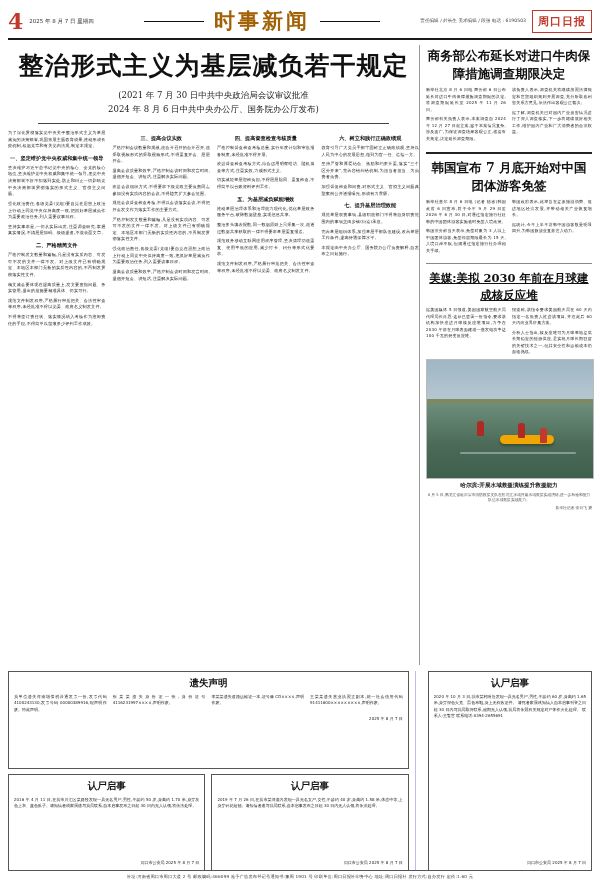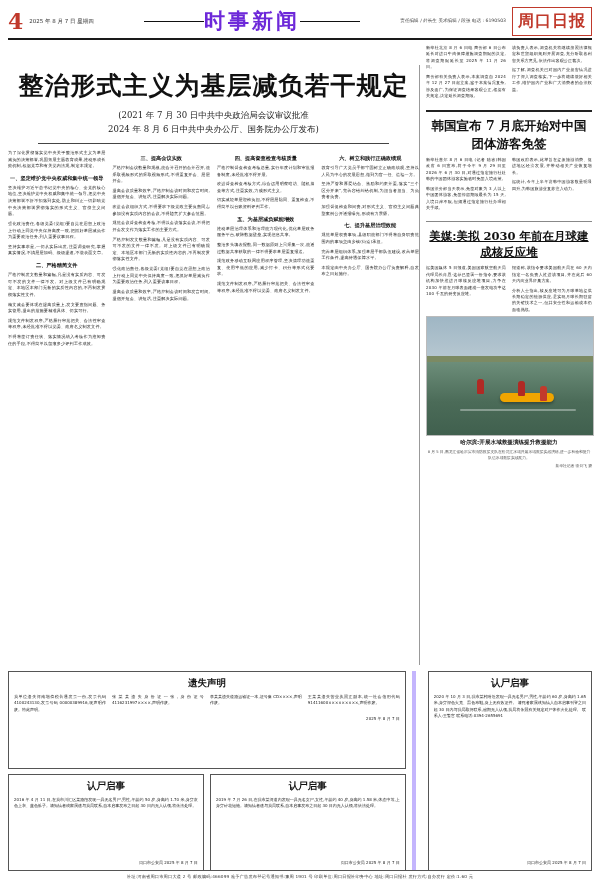--- a/index.html
+++ b/index.html
@@ -10,30 +10,30 @@
     color:#1a1a1a;
     overflow:hidden;
   }
   .page{position:relative;width:600px;height:883px;box-sizing:border-box;padding:6px 8px;}
 
   
   .masthead{display:flex;align-items:center;height:30px;border-bottom:2px solid #1a1a1a;padding-bottom:2px;}
   .pagenum{color:#c0392b;font-weight:bold;font-size:22px;font-family:"DejaVu Serif","Liberation Serif",serif;margin-right:6px;}
   .dateline{font-size:5.5px;color:#333;margin-right:10px;white-space:nowrap;}
   .mast-center{flex:1;text-align:center;position:relative;}
-  .mast-title{font-family:"DejaVu Serif","Liberation Serif",serif;font-weight:bold;font-size:21px;letter-spacing:3px;color:#6d28d9;text-align:right;}
+  .mast-title{font-family:"DejaVu Serif","Liberation Serif",serif;font-weight:bold;font-size:21px;letter-spacing:3px;color:#a16207;text-align:right;}
   .mast-rule-l,.mast-rule-r{position:absolute;top:50%;width:60px;height:1px;background:#111;}
   .mast-rule-l{left:40px;}
   .mast-rule-r{right:40px;}
   .mast-credits{font-size:4.6px;color:#444;line-height:1.5;text-align:right;margin-right:6px;white-space:nowrap;}
-  .logo{border:1.5px solid #c0392b;color:#c0392b;font-family:"DejaVu Serif","Liberation Serif",serif;font-weight:bold;font-size:16px;padding:3px 5px;letter-spacing:1px;}
+  .logo{border:1.5px solid #c0392b;color:#c0392b;font-family:"DejaVu Serif","Liberation Serif",serif;font-weight:bold;font-size:11px;padding:3px 5px;letter-spacing:1px;}
 
   
   .body-wrap{display:flex;margin-top:5px;height:620px;}
-  .left-zone{width:412px;border-right:1px solid #999;padding-right:0;box-sizing:border-box;margin-top:20px;}
+  .left-zone{width:412px;border-right:1px solid #999;padding-right:0;box-sizing:border-box;}
   .right-zone{width:172px;padding-left:6px;box-sizing:border-box;}
 
   
   .headline{text-align:center;}
   .headline h1{
     font-family:"DejaVu Serif","Liberation Serif",serif;
     font-size:25px;font-weight:bold;margin:4px 0 6px;letter-spacing:1px;color:#111;
   }
   .headline .sub{font-size:8.5px;color:#222;line-height:1.7;font-family:"DejaVu Serif","Liberation Serif",serif;}
   .hr-thin{border:0;border-top:1px solid #444;margin:6px 30px 6px;}
@@ -62,21 +62,21 @@
   .photo .p1{left:30%;top:52%;}
   .photo .p2{left:55%;top:54%;}
   .photo .p3{left:68%;top:58%;background:#c23a2c;}
   .photo .ripple{position:absolute;left:20%;right:10%;top:78%;height:2px;background:rgba(255,255,255,.35);border-radius:2px;}
   .cap{font-size:5.6px;text-align:center;font-weight:bold;margin-top:3px;color:#111;}
   .cap-sub{font-size:3.8px;text-align:center;color:#555;line-height:1.5;margin-top:2px;}
   .byline{font-size:3.8px;text-align:right;color:#555;margin-top:2px;}
 
   
   .notices{display:flex;gap:6px;margin-top:6px;height:200px;}
-  .nz-left{width:412px;display:flex;flex-direction:column;gap:5px;box-sizing:border-box;border-right:4px solid #c4b5fd;padding-right:6px;}
+  .nz-left{width:412px;display:flex;flex-direction:column;gap:5px;box-sizing:border-box;border-right:1px solid #c4b5fd;padding-right:6px;}
   .nz-right{width:172px;padding-left:6px;box-sizing:border-box;}
   .notice-row{display:flex;gap:6px;flex:1;}
   .notice{border:1px solid #555;padding:4px 5px;box-sizing:border-box;flex:1;display:flex;flex-direction:column;}
   .notice h3{font-family:"DejaVu Serif","Liberation Serif",serif;font-size:9.5px;text-align:center;margin:1px 0 4px;font-weight:bold;color:#111;}
   .notice .ntxt{font-size:4.0px;line-height:1.6;text-align:justify;color:#222;flex:1;}
   .notice .sig{font-size:4.0px;text-align:right;line-height:1.6;color:#222;margin-top:3px;}
   .notice-cols{display:flex;gap:6px;}
   .notice-cols .c{flex:1;}
 
   
@@ -155,20 +155,21 @@
           <div class="sechead">七、提升基层治理效能</div>
           <p class="ptxt">规范基层权责事项,县级职能部门不得将自身职责范围内的事项交由乡镇(街道)承担。</p>
           <p class="ptxt">完善基层组织体系,加强基层干部队伍建设,改善基层工作条件,提高待遇保障水平。</p>
           <p class="ptxt">本规定由中央办公厅、国务院办公厅负责解释,自发布之日起施行。</p>
         </div>
 
       </div>
     </div>
 
     <div class="right-zone">
+      <div class="r-title">商务部公布延长对进口牛肉保障措施调查期限决定</div>
       <div class="r-cols">
         <div class="col">
           <p class="ptxt">新华社北京 8 月 6 日电 商务部 6 日公布延长对进口牛肉保障措施调查期限的决定,将调查期限延长至 2025 年 11 月 26 日。</p>
           <p class="ptxt">商务部有关负责人表示,本案调查自 2024 年 12 月 27 日起立案,鉴于本案情况复杂,涉及面广,为保证调查结果客观公正,根据有关规定,决定延长调查期限。</p>
         </div>
         <div class="col">
           <p class="ptxt">该负责人表示,调查机关将继续按照法律规定和世贸组织规则开展调查,充分听取各利害关系方意见,依法作出客观公正裁决。</p>
           <p class="ptxt">据了解,调查机关已对国内产业损害情况进行了深入调查核实,下一步将继续做好相关工作,维护国内产业和广大消费者的合法权益。</p>
         </div>
       </div>

